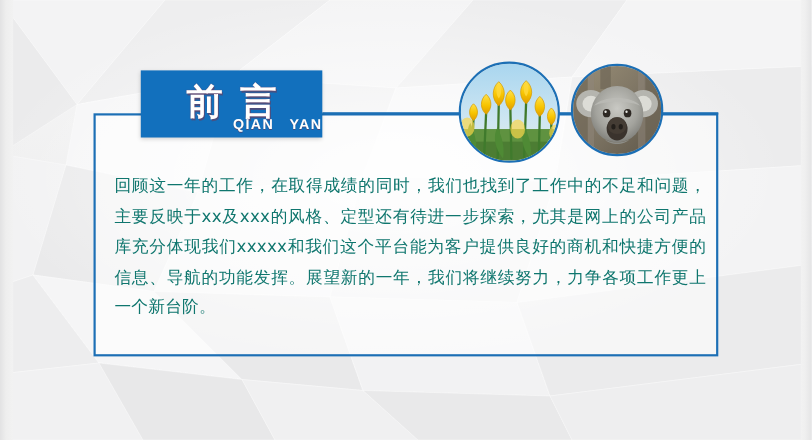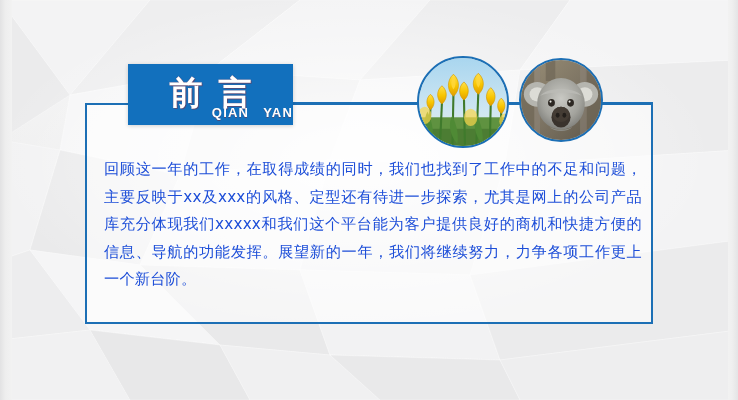--- a/index.html
+++ b/index.html
@@ -144,21 +144,21 @@
   }
 
   .ph-svg { display: block; width: 100%; height: 100%; }
 
   
   .body-text {
     position: absolute;
     left: 104px;
     top: 156px;
     width: 538px;
-    color: #1d4ed8;
+    color: #0f766e;
     font-family: "DejaVu Sans", "Liberation Sans", sans-serif;
     font-size: 15.2px;
     line-height: 27.5px;
     letter-spacing: 0.2px;
     text-align: justify;
     white-space: pre-wrap;
   }
 </style>
 </head>
 <body>

